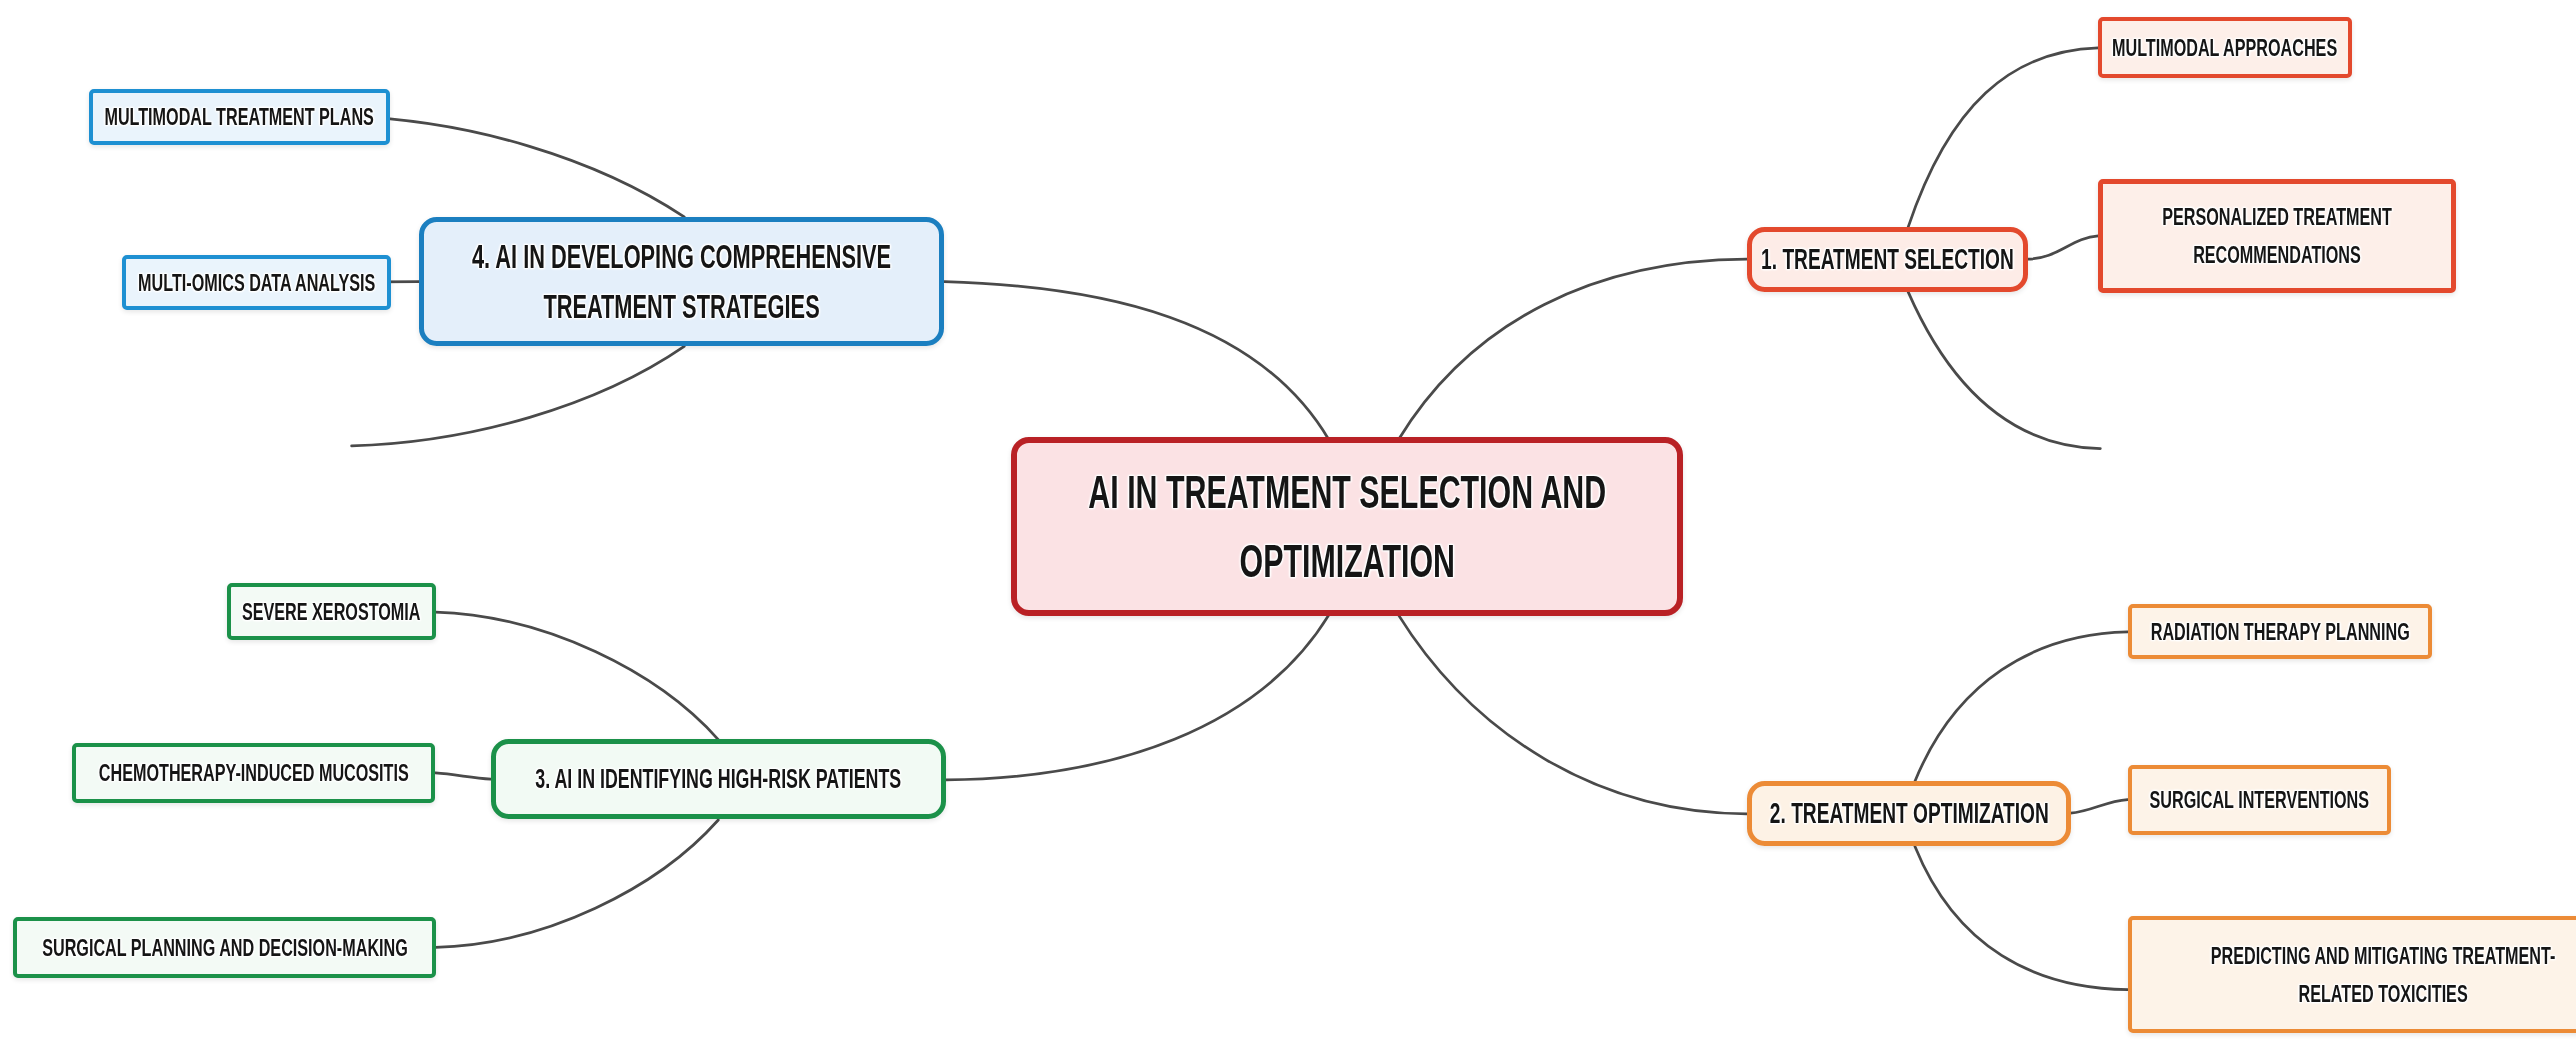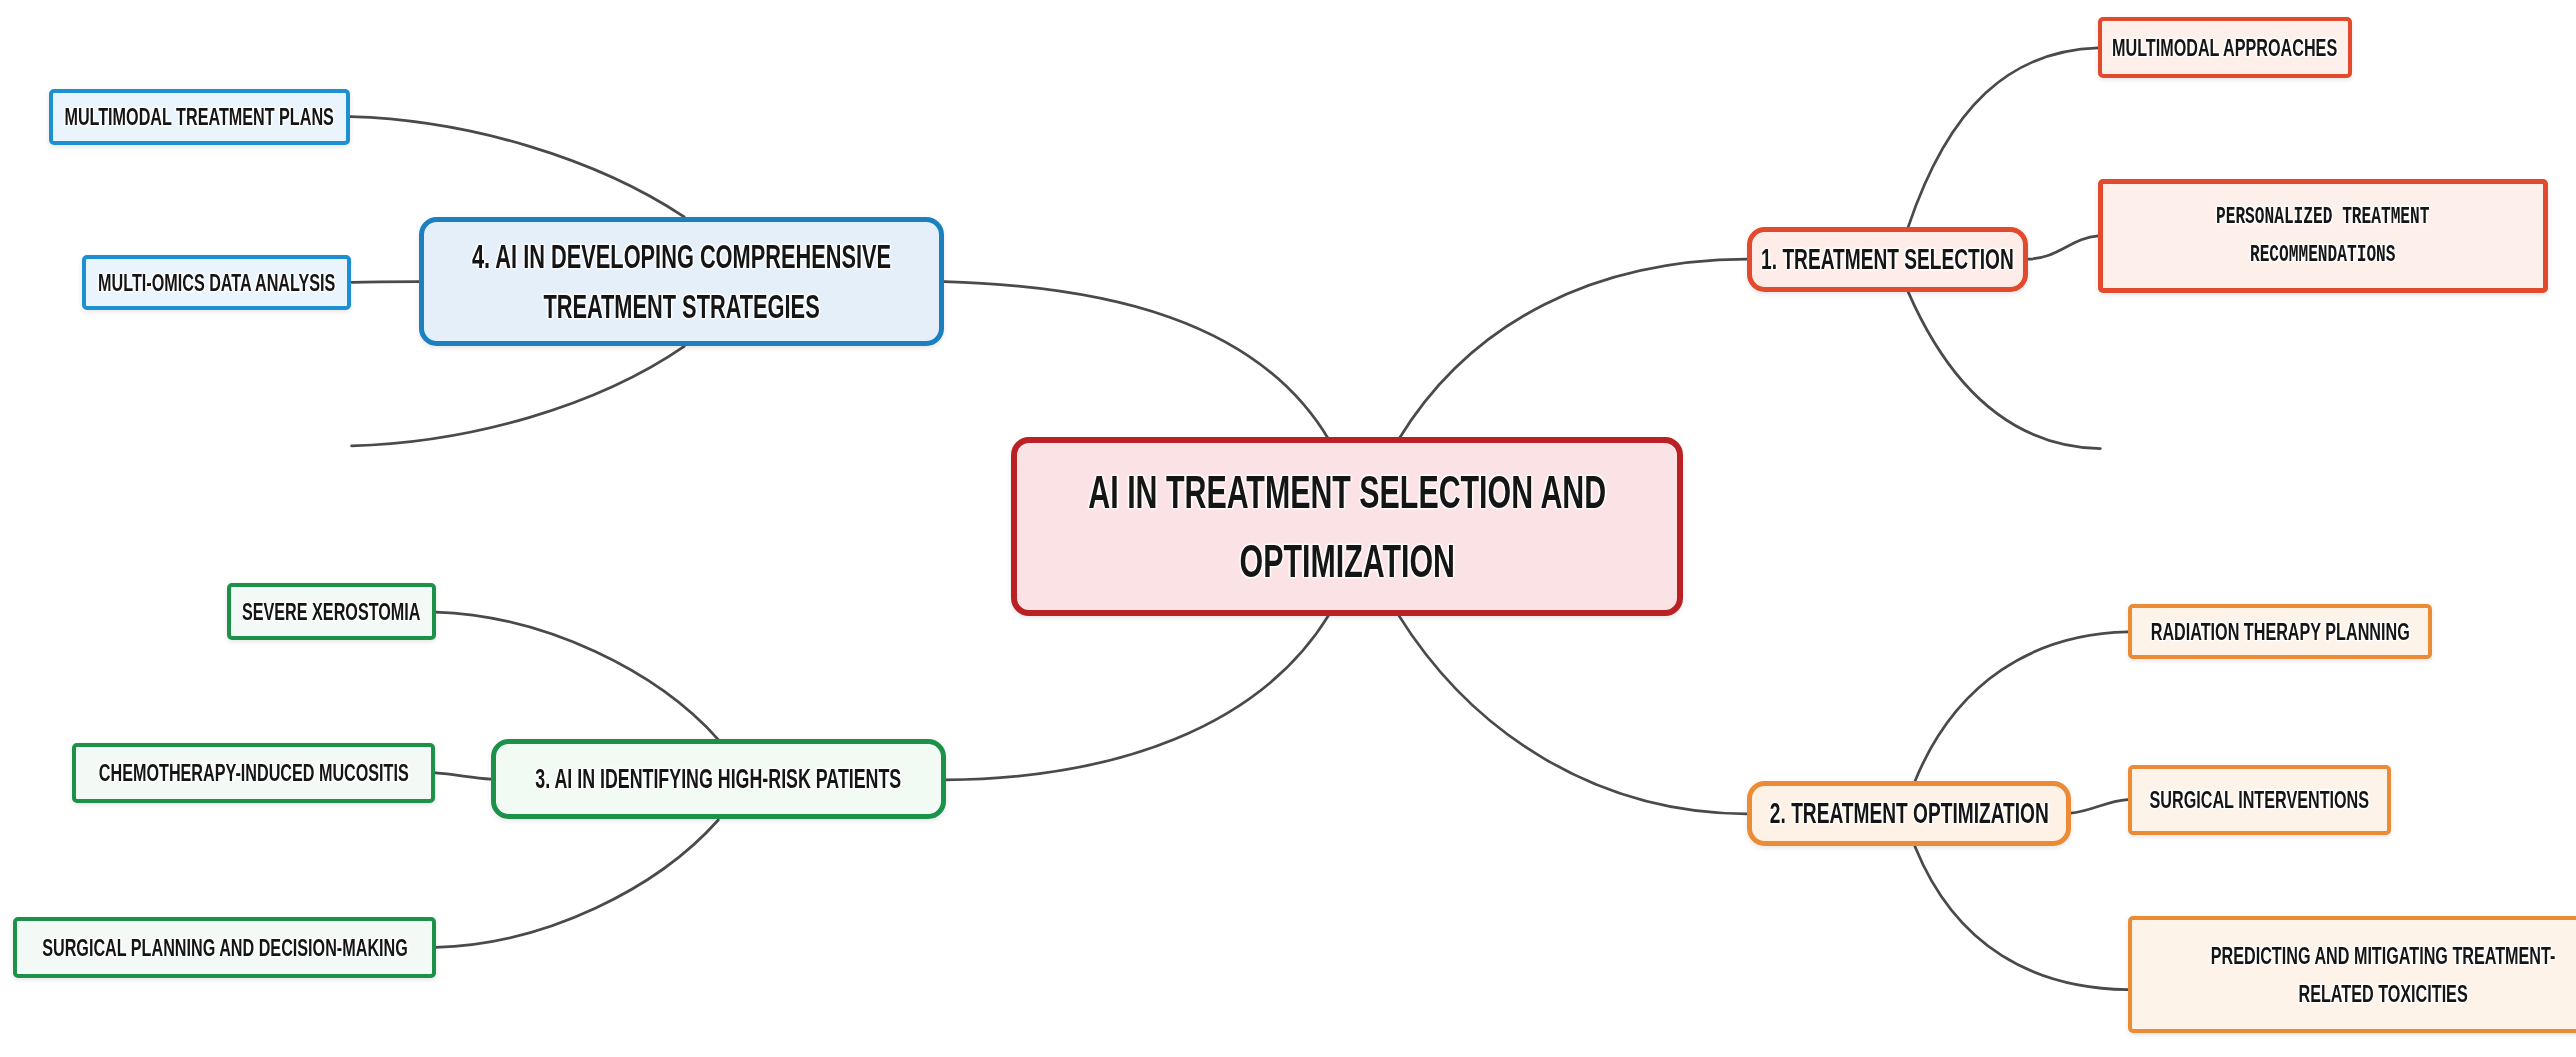--- a/index.html
+++ b/index.html
@@ -50,24 +50,24 @@
   .n-b1 .lbl,.n-b2 .lbl{font-size:29px;}
   .n-b3 .lbl{font-size:27px;}
   .n-b4 .lbl{font-size:33px;line-height:1.5;}
 
   
   .child{border-radius:5px;}
   .child .lbl{font-size:24.5px;line-height:1.55;}
   .c-red{border:4.1px solid var(--b1-border,#e3492d);background:var(--b1-child-fill,#fdefe9);}
   .c-orange{border:4.1px solid var(--b2-border,#ec8b36);background:var(--b2-child-fill,#fdf3e8);}
   .c-green{border:4.1px solid var(--b3-border,#1b9149);background:var(--b3-child-fill,#f3faf5);}
-  .c-blue{border:4.1px solid var(--b4-child-border,#1e90d2);background:var(--b4-child-fill,#eaf4fc);}
+  .c-blue{border:4.1px solid var(--b4-child-border,#1e90d2);background:var(--b4-child-fill,#eaf4fc);margin-left:40px;}
 
   .n-b1c1{left:2098px;top:17px;width:254px;height:61px;}
-  .n-b1c2{left:2098px;top:179px;width:450px;height:114px;border-width:5.5px;font-family:Liberation Mono, monospace;}
+  .n-b1c2{left:2098px;top:179px;width:358px;height:114px;border-width:5.5px;}
   .n-b1c3{left:2100px;top:394px;width:435px;height:110px;border-width:4.8px;}
   .n-b1c3 .lbl{font-size:24px;}
 
   .n-b2c1{left:2128px;top:604px;width:304px;height:55px;}
   .n-b2c2{left:2128px;top:765px;width:263px;height:70px;}
   .n-b2c3{left:2128px;top:916px;width:510px;height:117px;border-width:4.8px;}
 
   .n-b3c1{left:227px;top:583px;width:209px;height:57px;}
   .n-b3c2{left:72px;top:743px;width:363px;height:60px;}
   .n-b3c3{left:13px;top:917px;width:423px;height:61px;}

